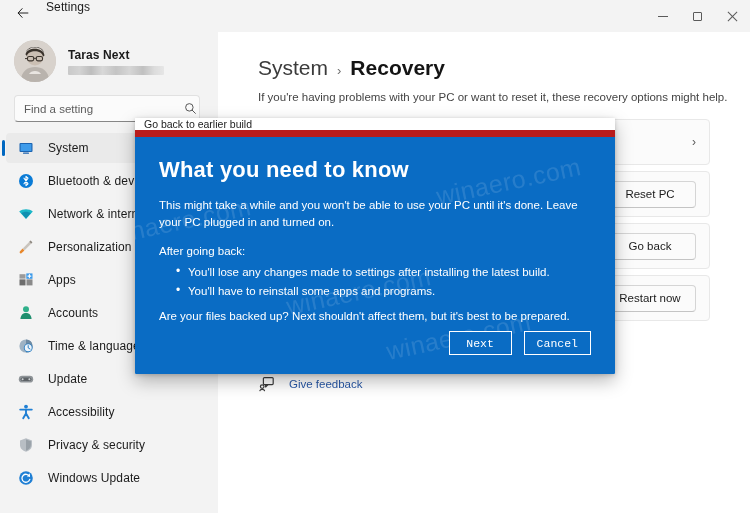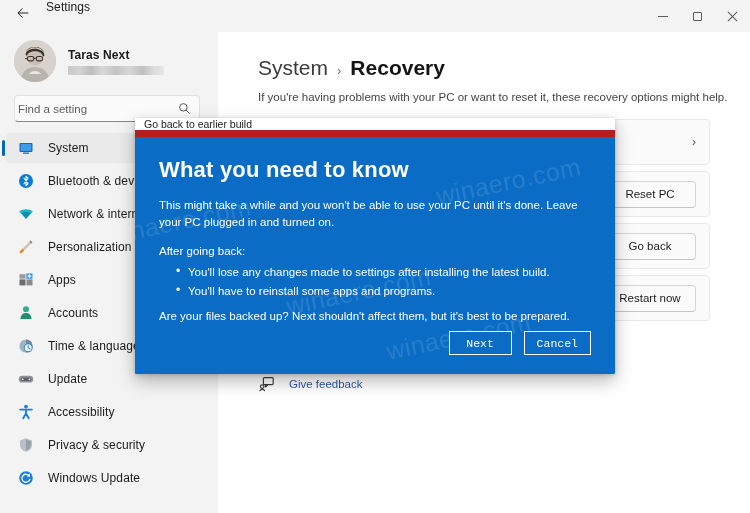--- a/index.html
+++ b/index.html
@@ -76,21 +76,21 @@
     filter: blur(.6px);
   }
   .searchbox {
     position: relative;
     margin: 13px 0 0 14px;
     width: 186px; height: 27px;
     background: #fbfbfb;
     border: 1px solid #e1e1e1;
     border-bottom: 1px solid #868686;
     border-radius: 4px;
-    display: flex; align-items: center; justify-content: flex-end;
+    display: flex; align-items: center;
   }
   .searchbox input {
     flex: 1; border: none; outline: none; background: transparent;
     font-family: "Liberation Sans", sans-serif;
     font-size: 11.5px; color: #444; padding: 0 6px 0 9px;
   }
   .searchbox input::placeholder { color: #5d5d5d; }
   .search-icon { margin-right: 8px; color:#444; display:flex; }
 
   .navlist { margin-top: 11px; }

